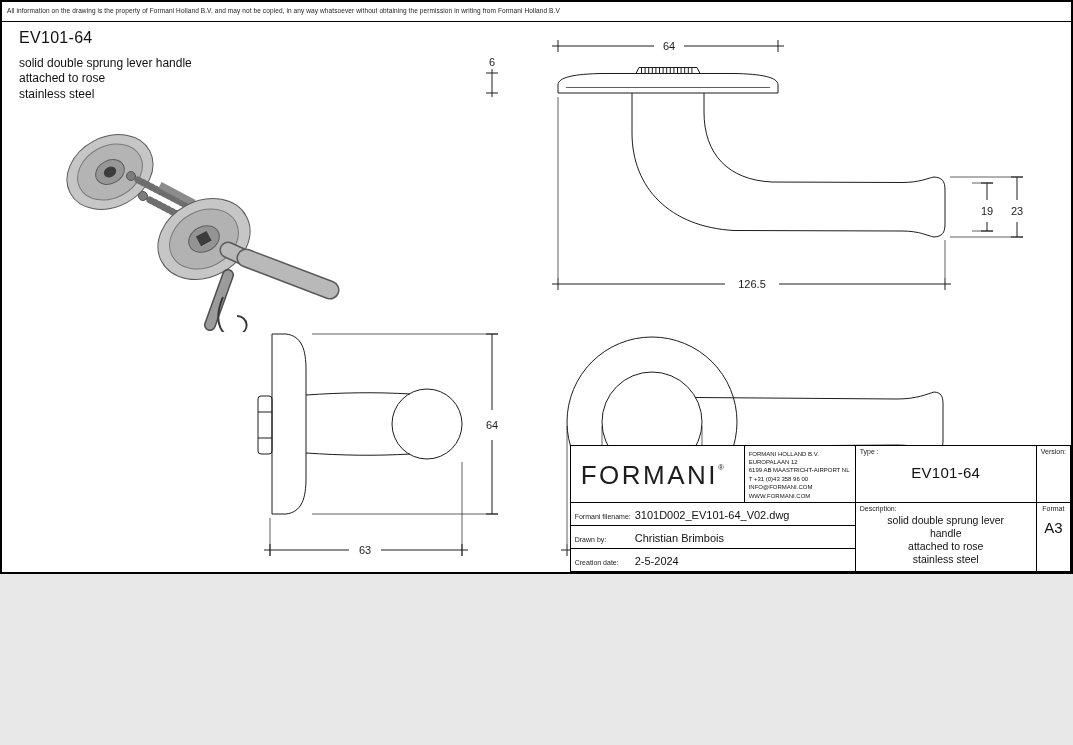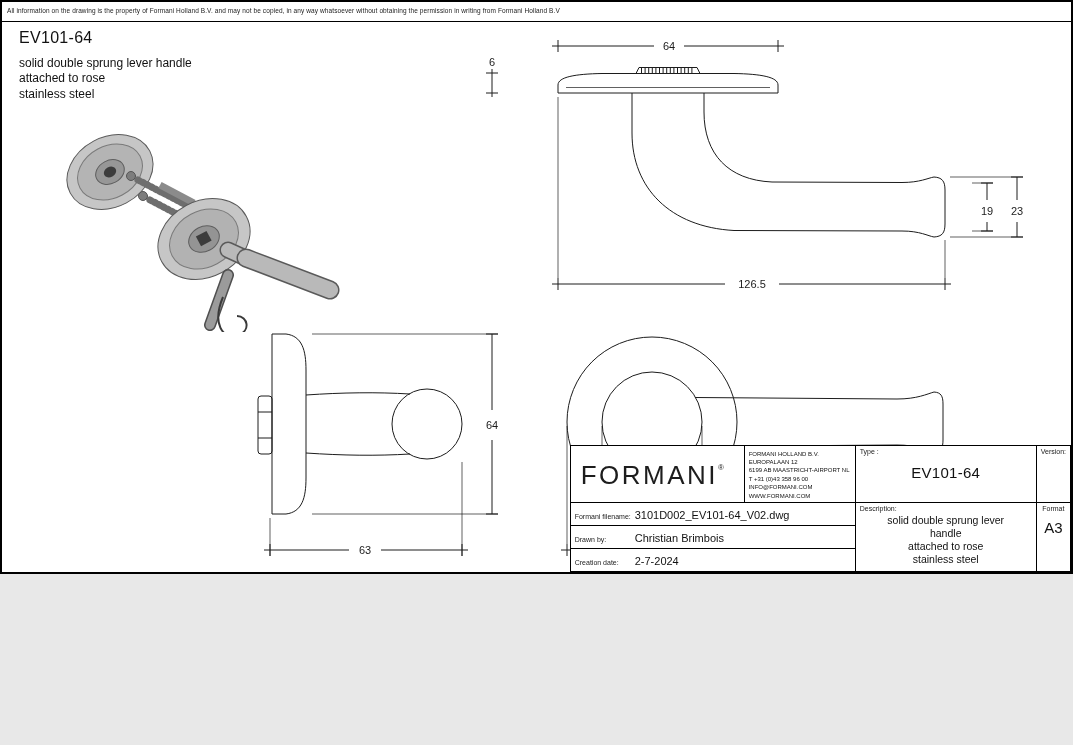--- a/index.html
+++ b/index.html
@@ -255,19 +255,19 @@
         <div class="format-value">A3</div>
       </td>
     </tr>
     <tr class="rowS">
       <td colspan="2">
         <span class="inline-label">Drawn by:</span><span class="cell-value">Christian Brimbois</span>
       </td>
     </tr>
     <tr class="rowS">
       <td colspan="2">
-        <span class="inline-label">Creation date:</span><span class="cell-value">2-7-2024</span>
+        <span class="inline-label">Creation date:</span><span class="cell-value">2-5-2024</span>
       </td>
     </tr>
   </tbody>
     </table>
 
 </div>
 
 </body></html>

